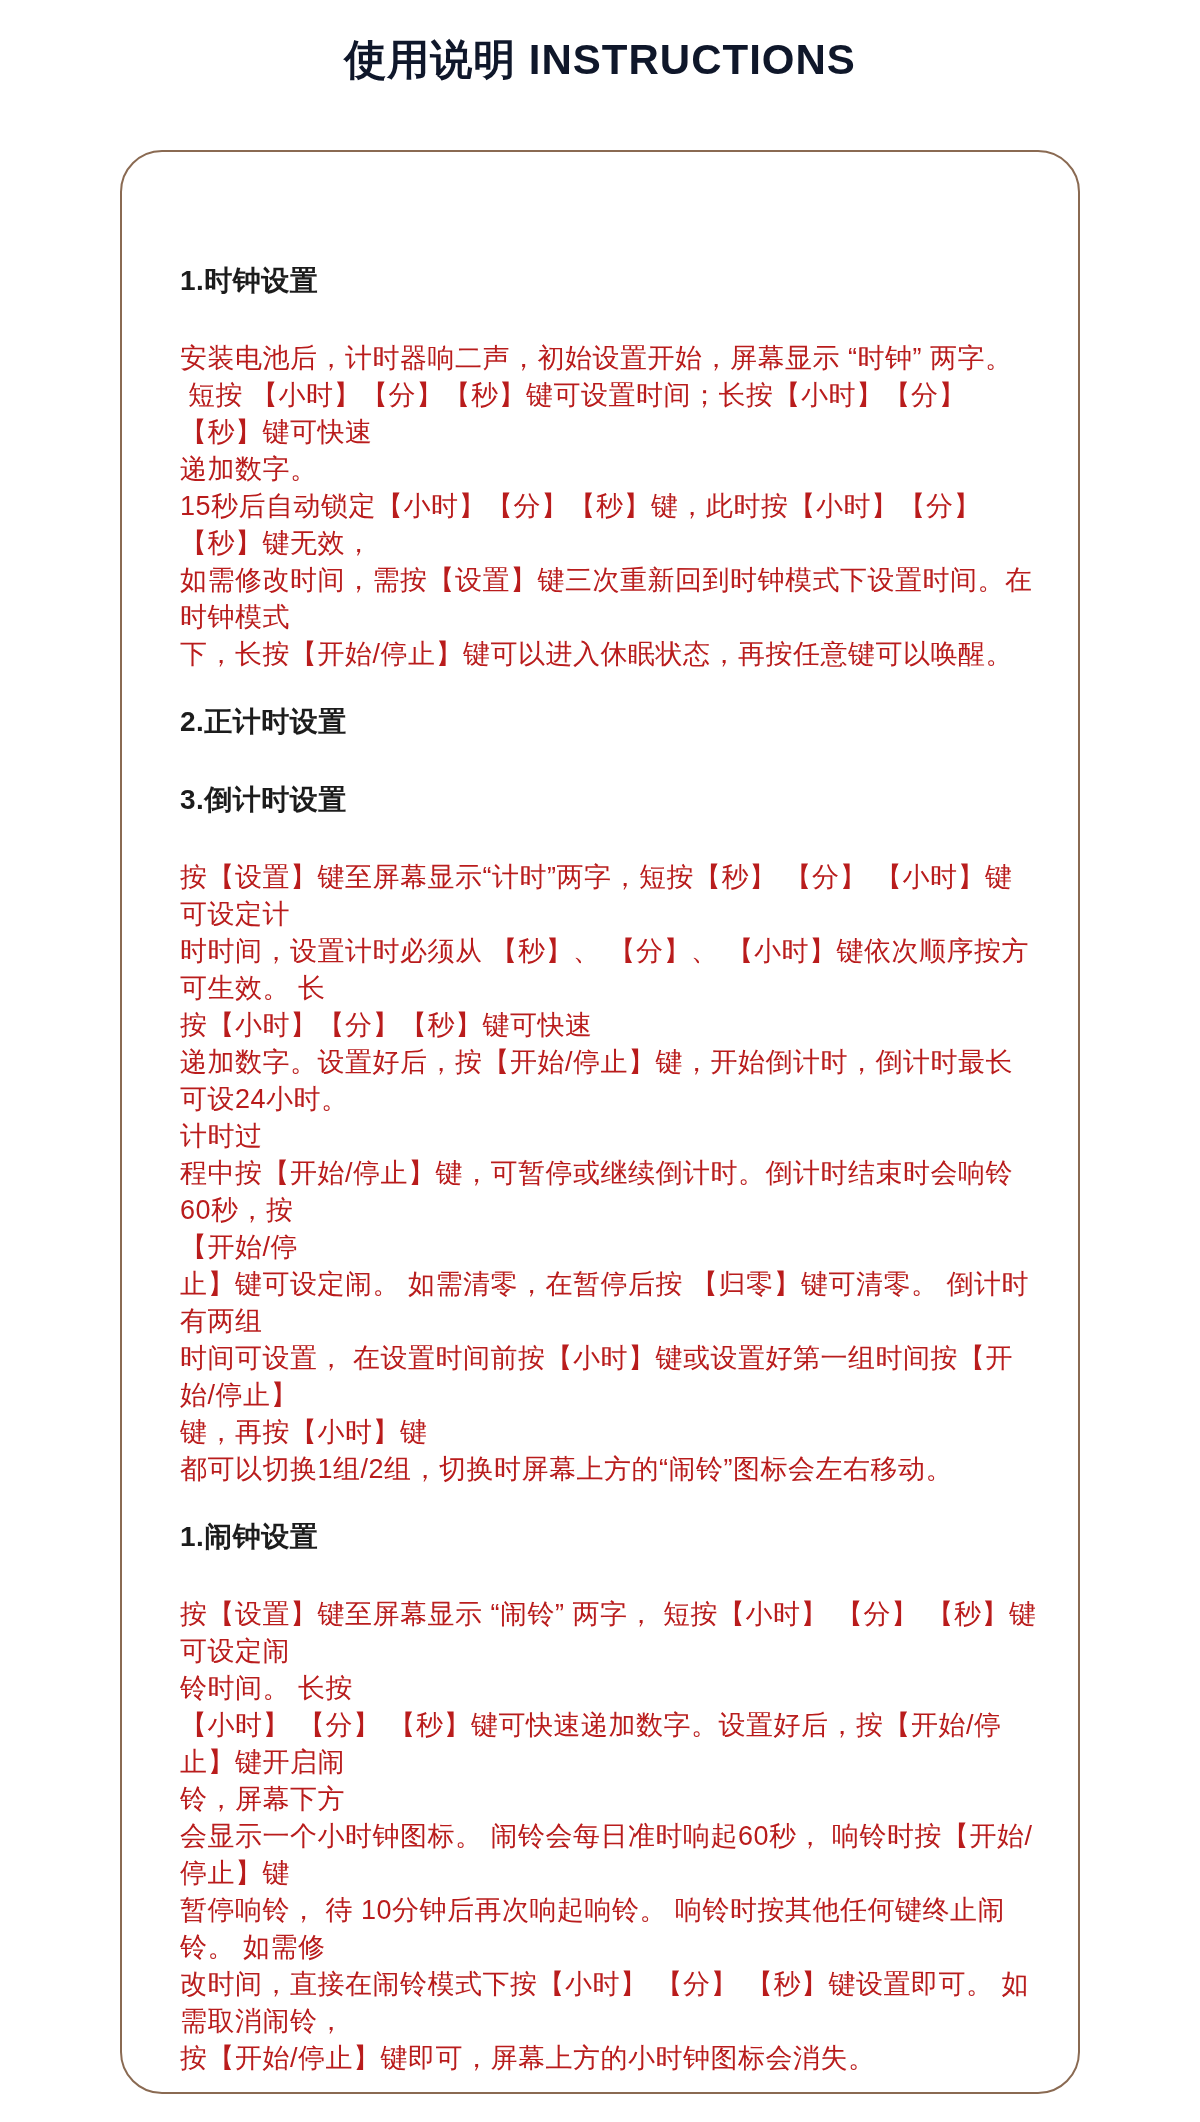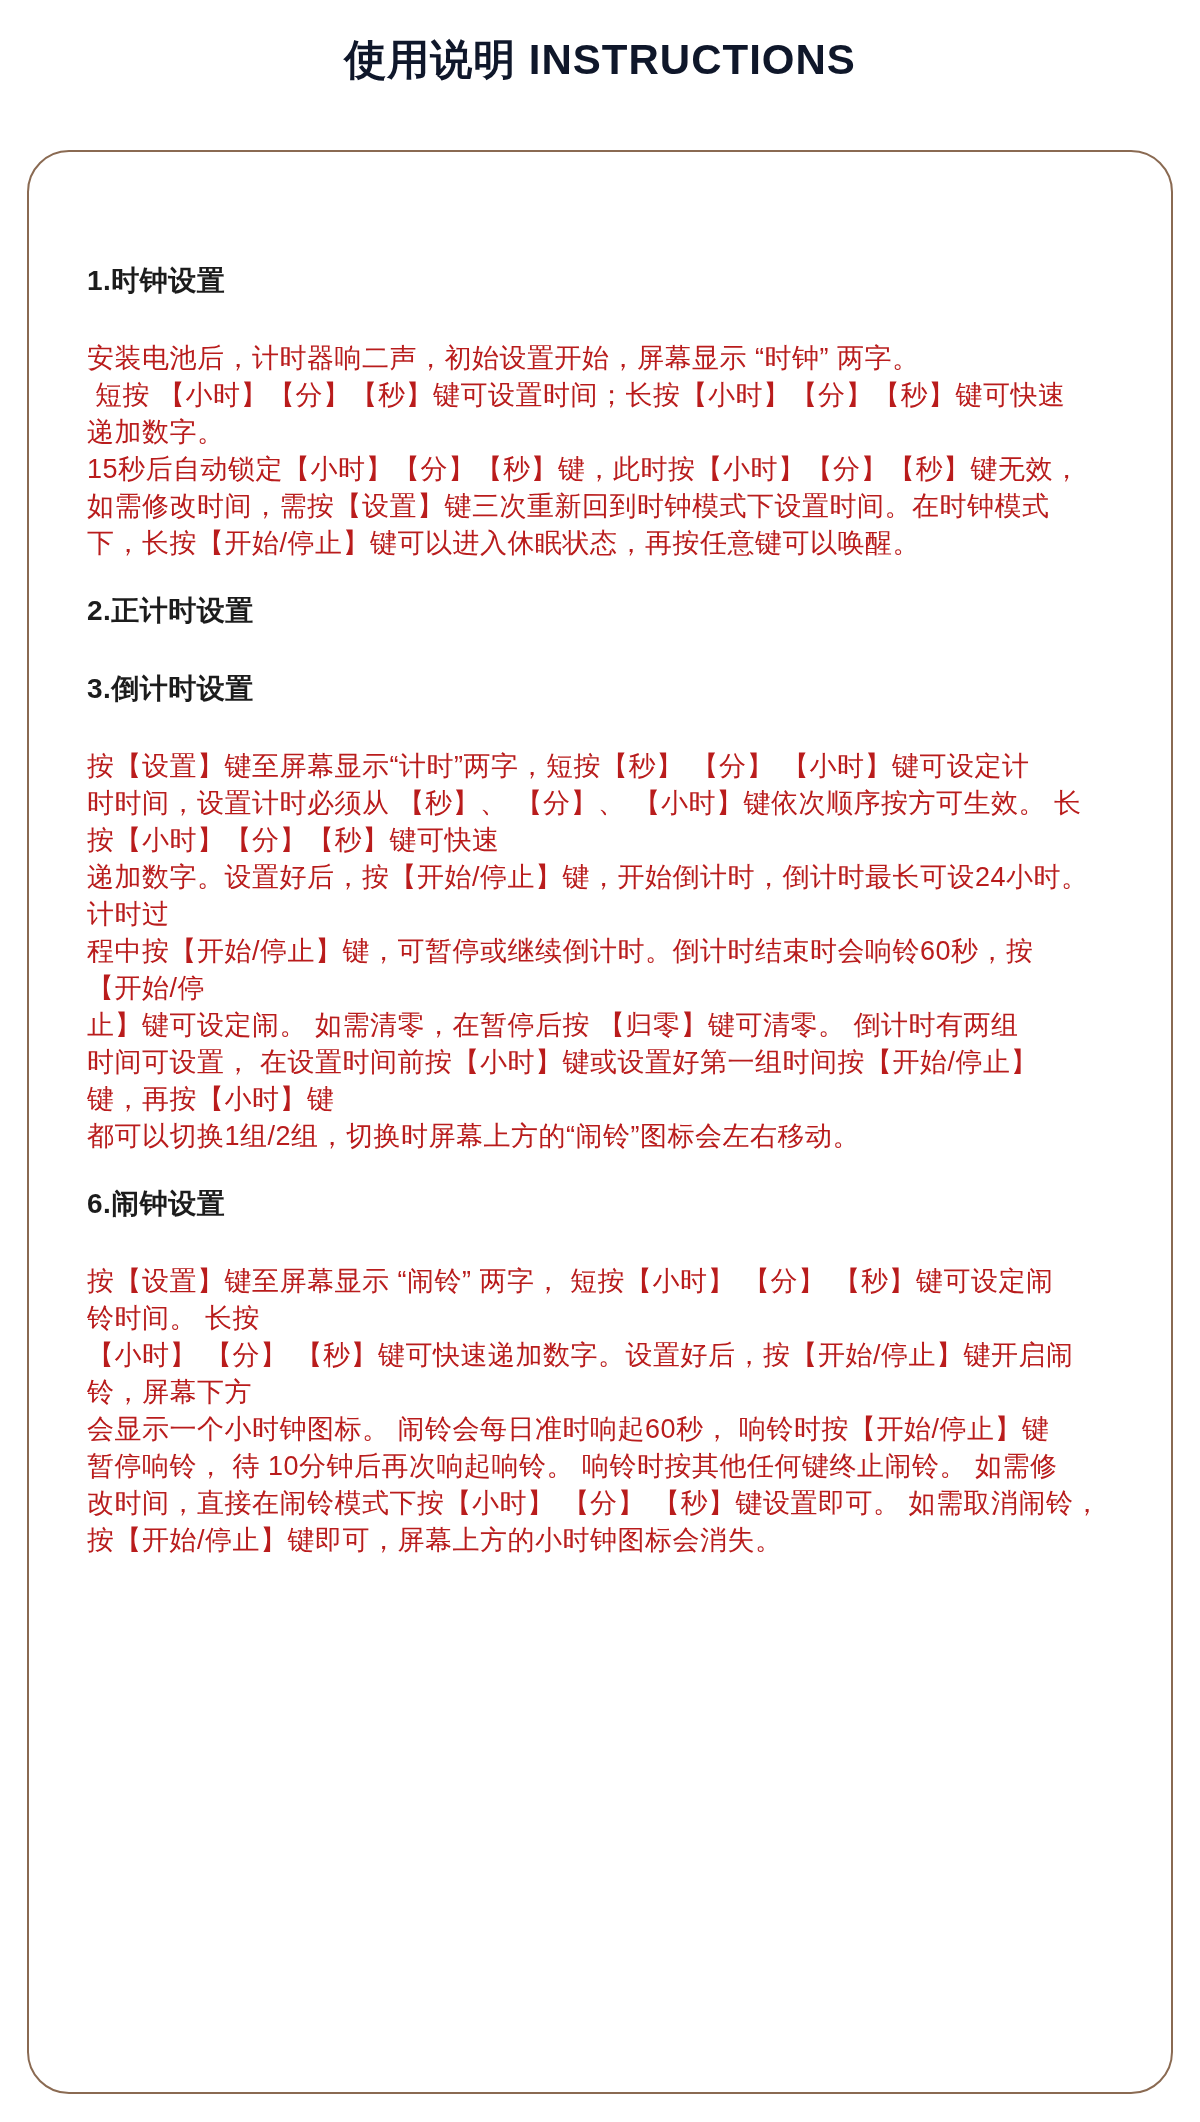--- a/index.html
+++ b/index.html
@@ -14,21 +14,21 @@
     margin-top: 32px;
     text-align: center;
     font-size: 42px;
     font-weight: bold;
     letter-spacing: 1px;
     color: #0f172a;
   }
 
   .panel {
     margin: 62px auto 0 auto;
-    width: 1146px;
+    width: 960px;
     height: 1944px;
     border: 2px solid #8a6a52;
     border-radius: 42px;
     padding: 110px 40px 30px 58px;
     background: #ffffff;
   }
 
   .section + .section { margin-top: 30px; }
 
   .section-heading {
@@ -77,21 +77,21 @@
 计时过
 程中按【开始/停止】键，可暂停或继续倒计时。倒计时结束时会响铃60秒，按
 【开始/停
 止】键可设定闹。 如需清零，在暂停后按 【归零】键可清零。 倒计时有两组
 时间可设置， 在设置时间前按【小时】键或设置好第一组时间按【开始/停止】
 键，再按【小时】键
 都可以切换1组/2组，切换时屏幕上方的“闹铃”图标会左右移动。</div>
   </div>
 
   <div class="section">
-    <h2 class="section-heading">6.闹钟设置</h2>
+    <h2 class="section-heading">1.闹钟设置</h2>
     <div class="section-body">按【设置】键至屏幕显示 “闹铃” 两字， 短按【小时】 【分】 【秒】键可设定闹
 铃时间。 长按
 【小时】 【分】 【秒】键可快速递加数字。设置好后，按【开始/停止】键开启闹
 铃，屏幕下方
 会显示一个小时钟图标。 闹铃会每日准时响起60秒， 响铃时按【开始/停止】键
 暂停响铃， 待 10分钟后再次响起响铃。 响铃时按其他任何键终止闹铃。 如需修
 改时间，直接在闹铃模式下按【小时】 【分】 【秒】键设置即可。 如需取消闹铃，
 按【开始/停止】键即可，屏幕上方的小时钟图标会消失。</div>
   </div>
 

